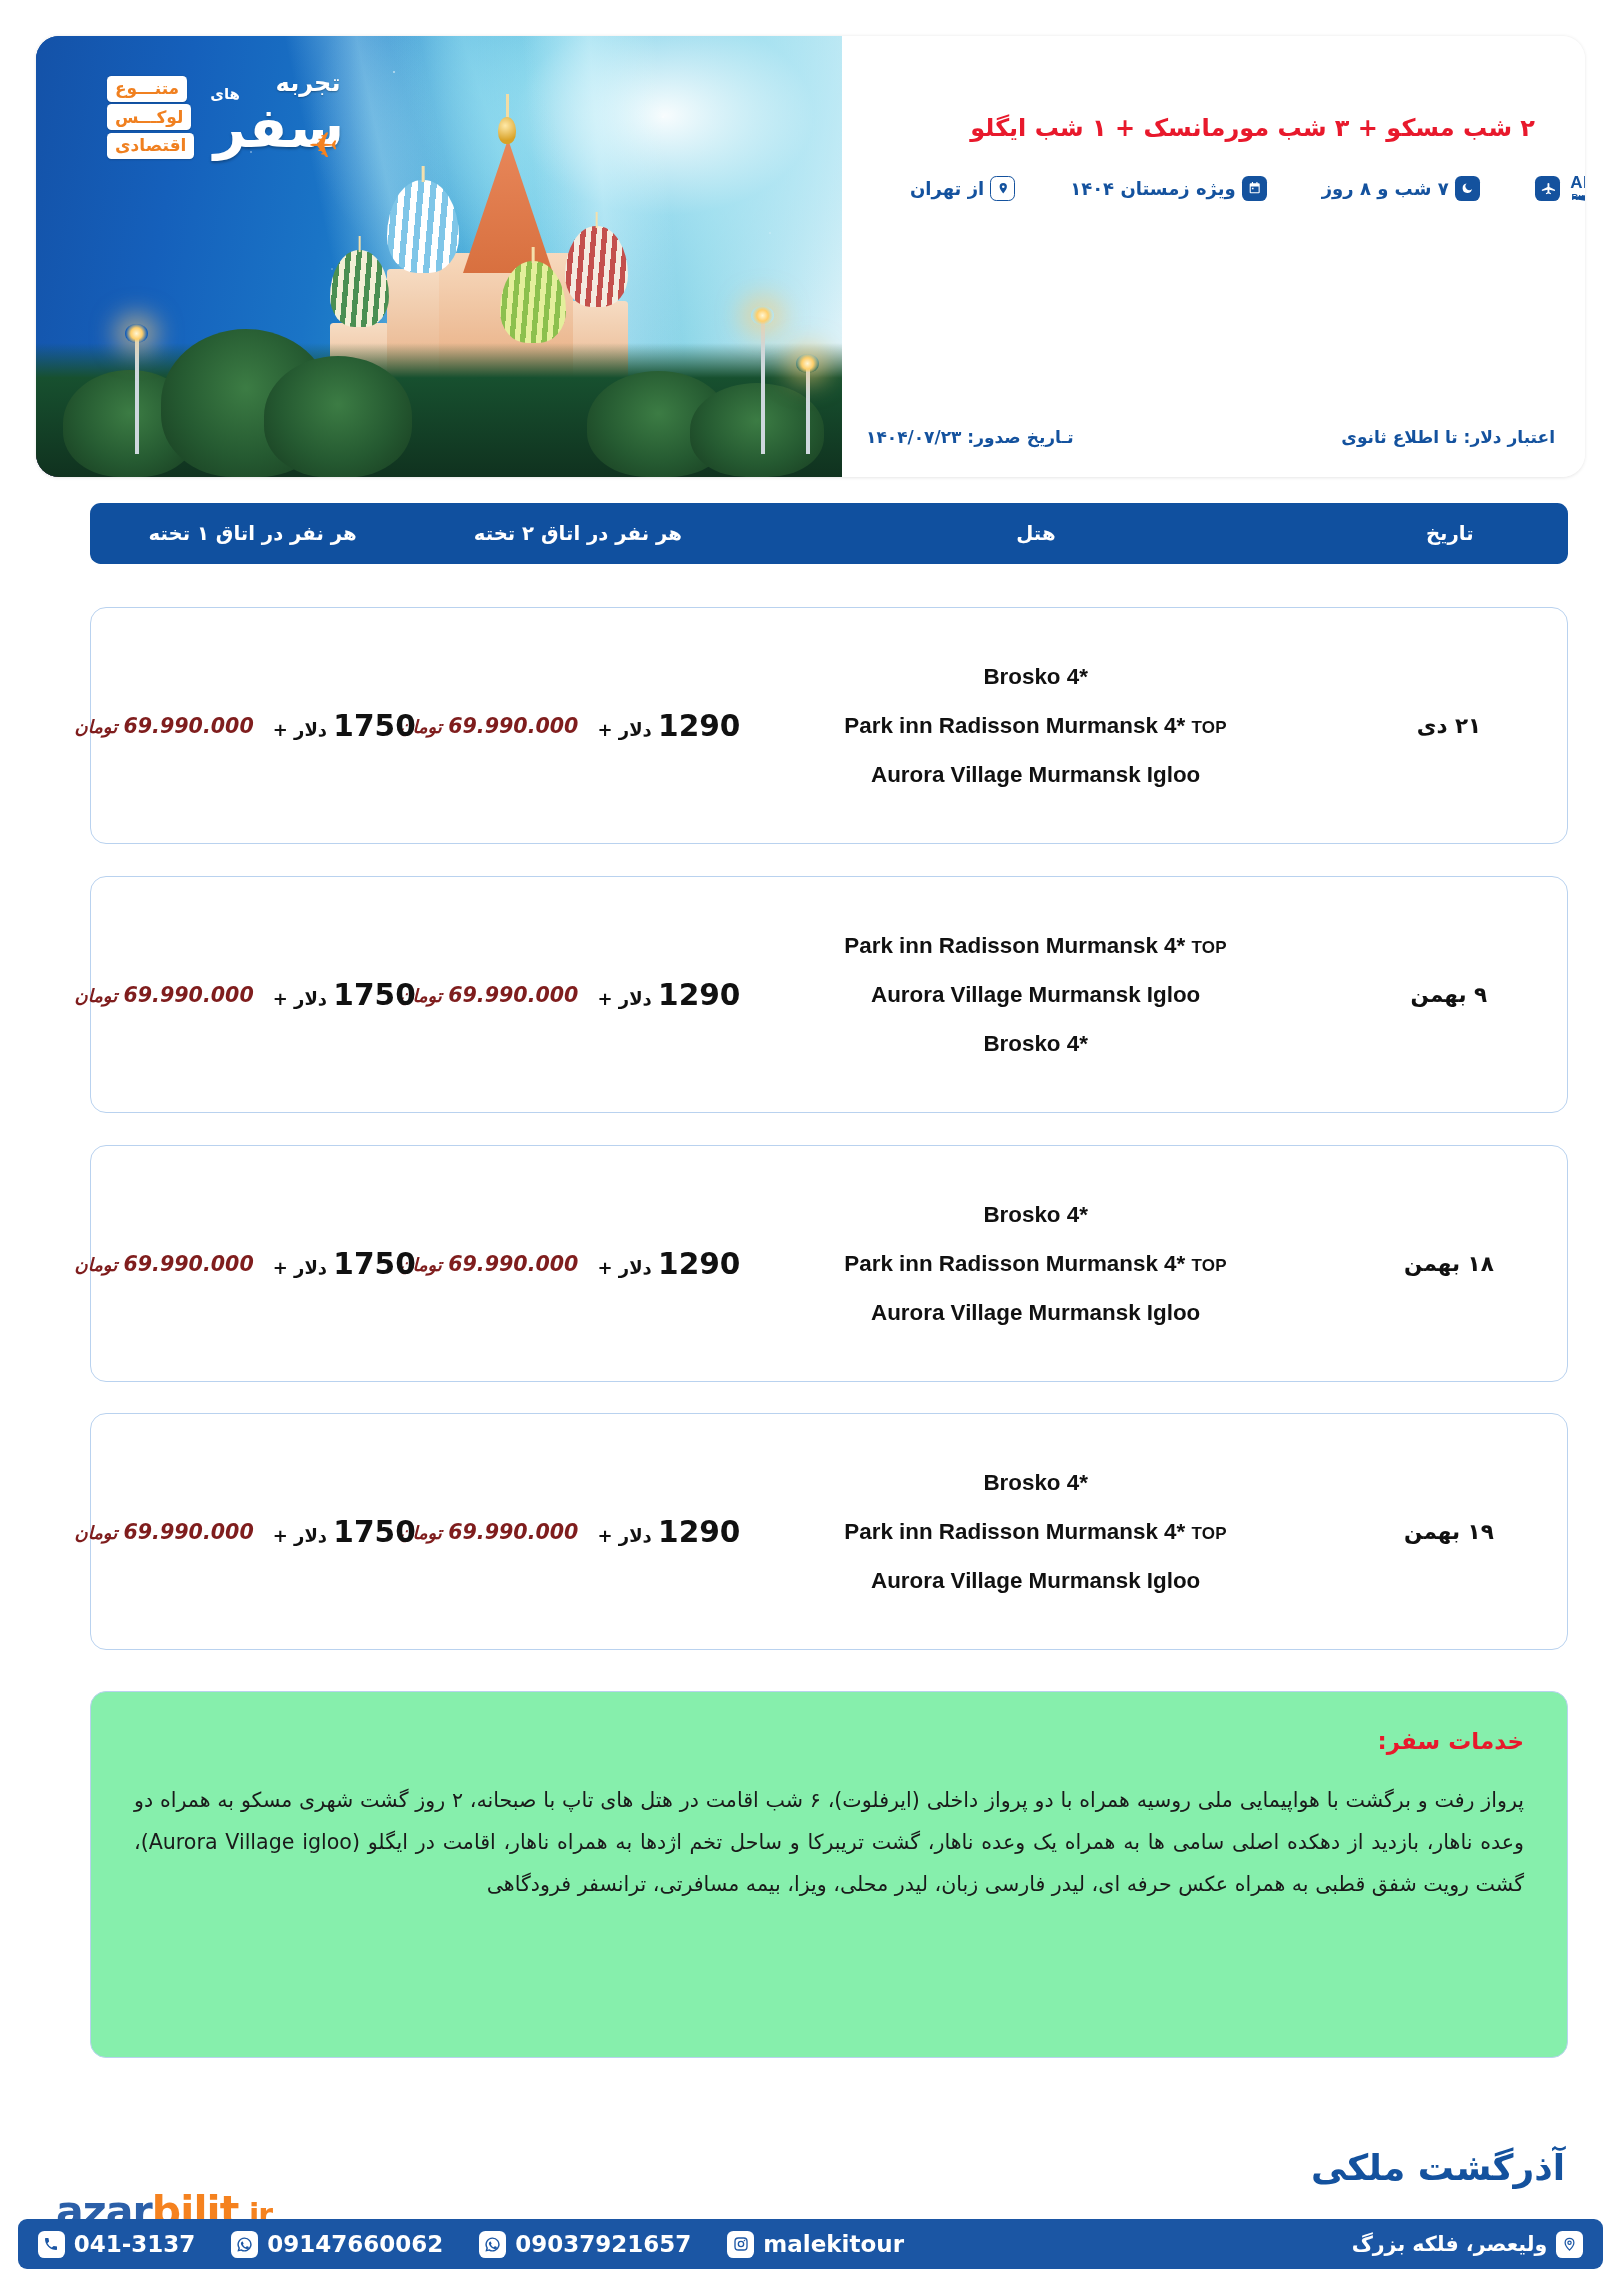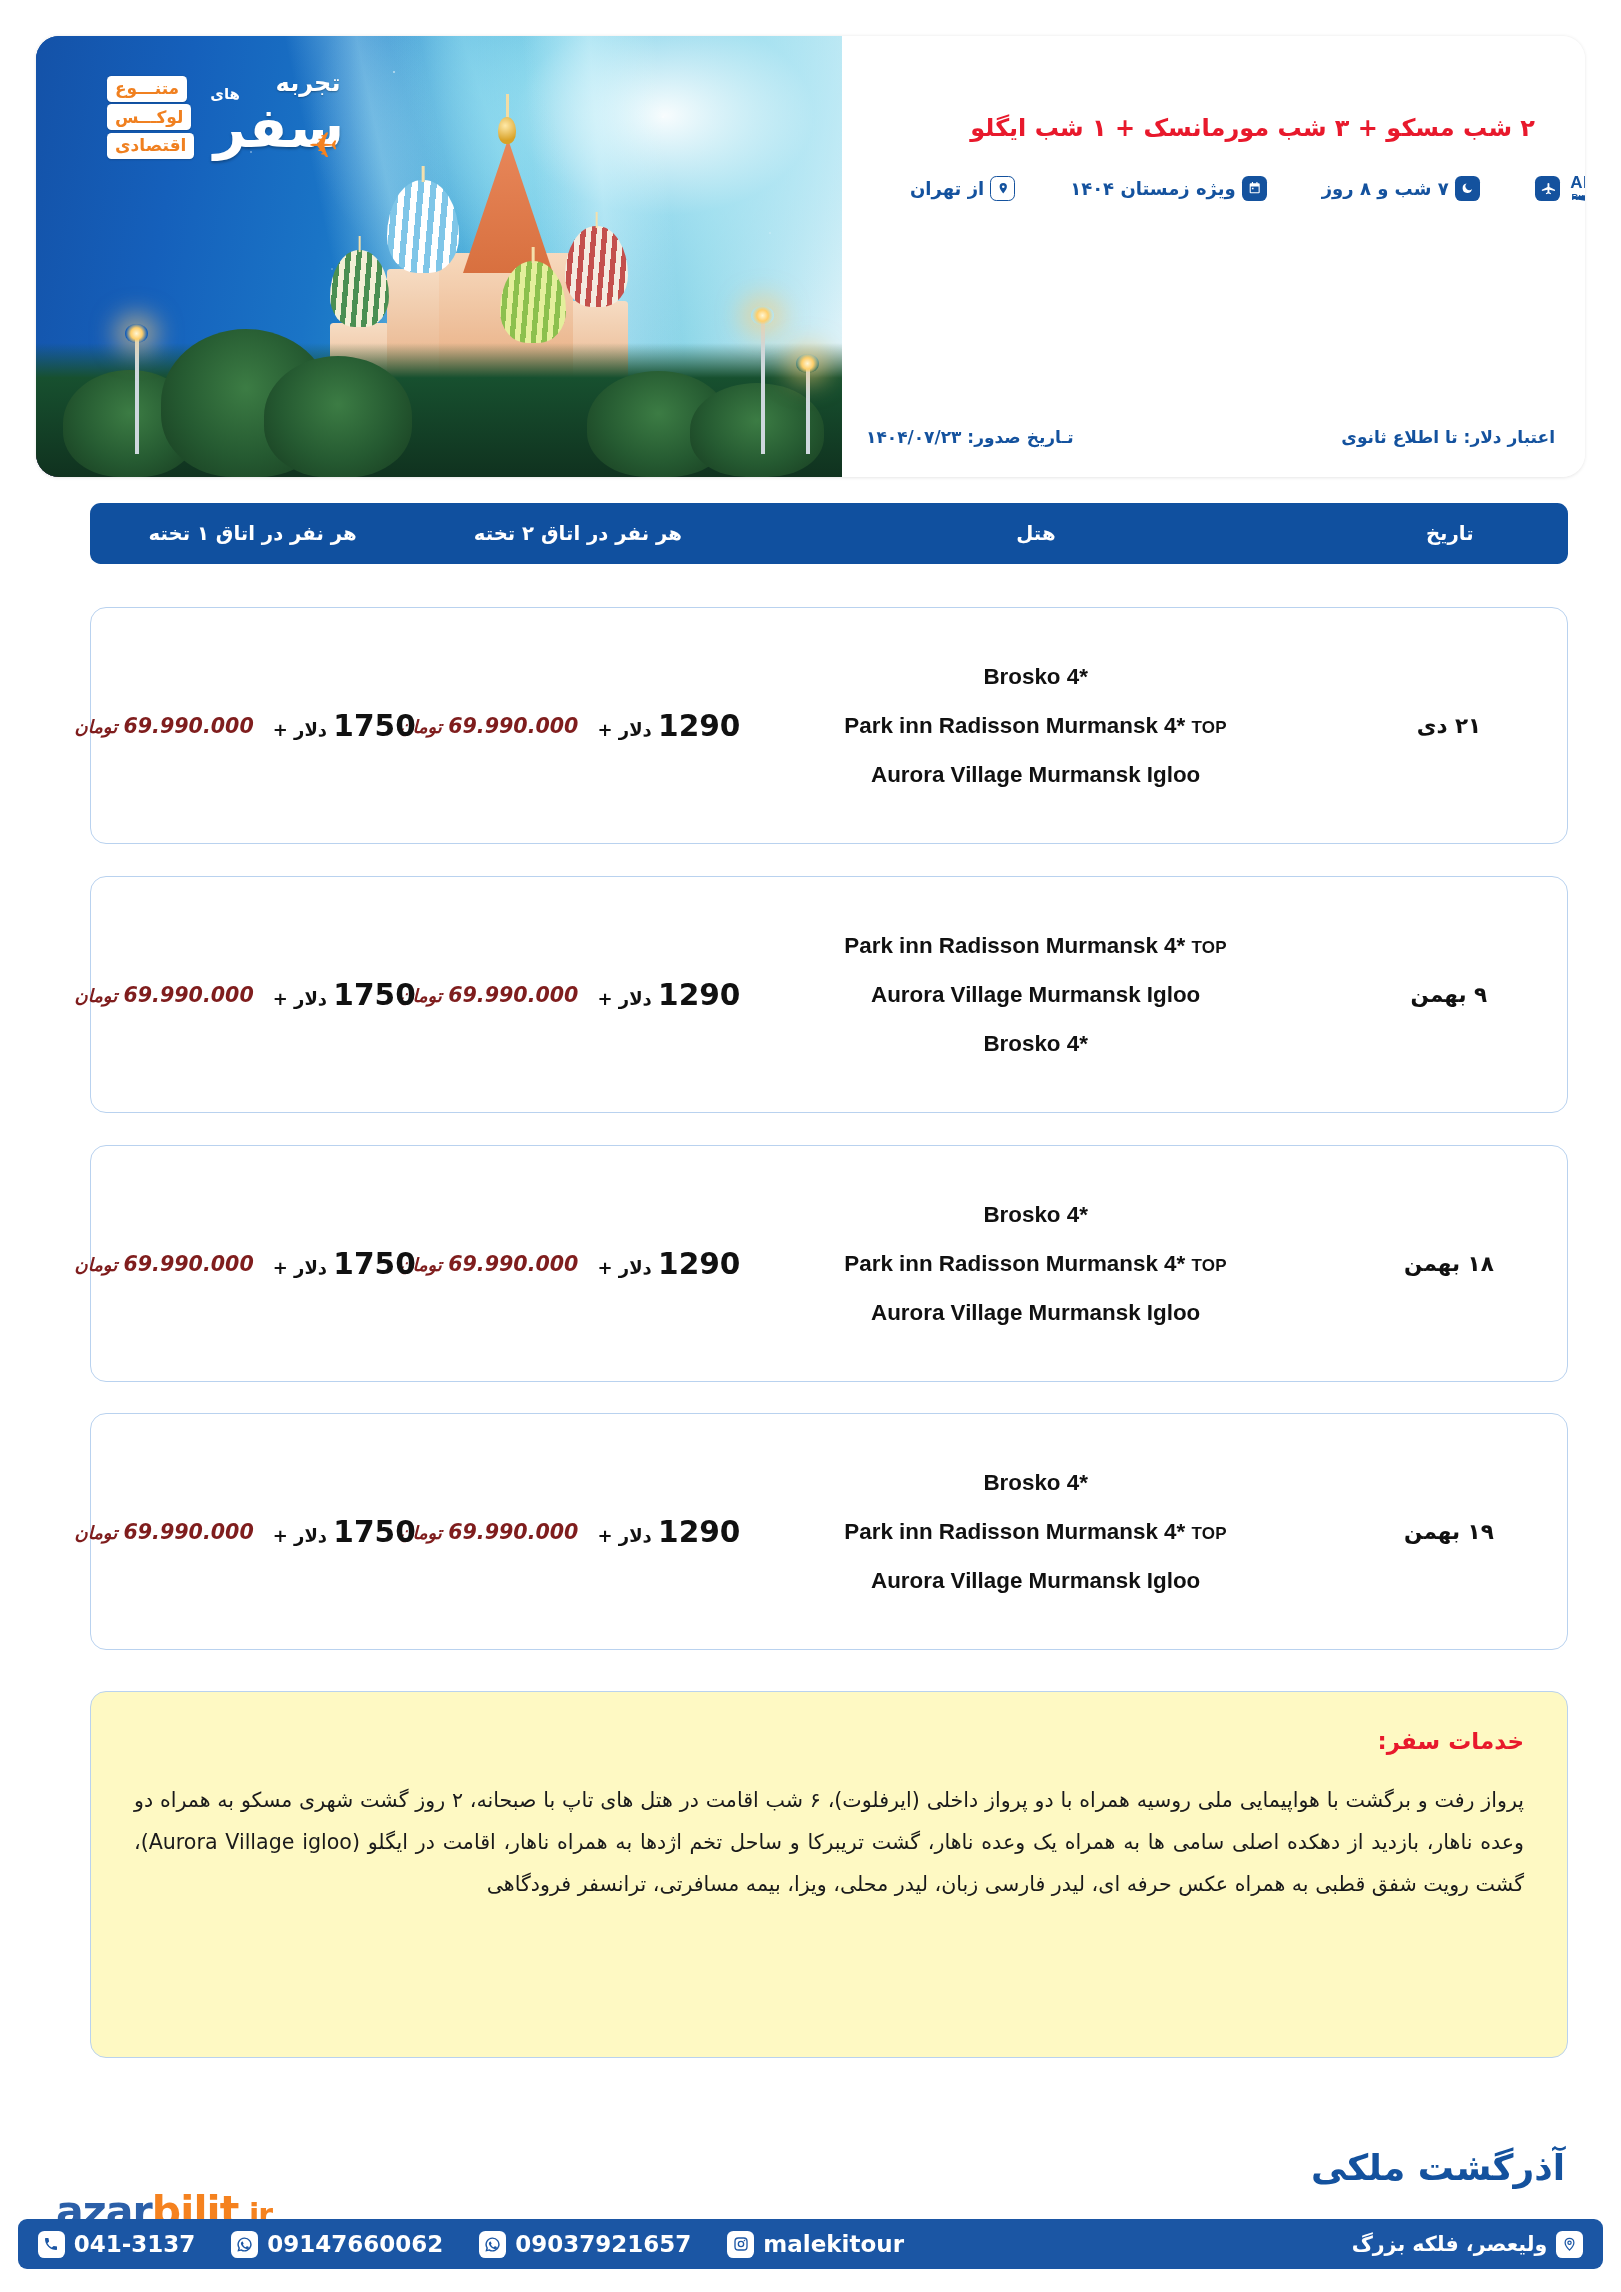--- a/index.html
+++ b/index.html
@@ -315,21 +315,21 @@
   .p-usd { font-size: 18px; font-weight: 800; color: #111; white-space: nowrap; }
   .p-usd b { font-size: 29.6px; font-weight: 900; letter-spacing: -0.4px; }
   .p-irr { font-size: 18px; font-weight: 800; color: #7f1d1d; white-space: nowrap; font-style: italic; }
   .p-irr b { font-size: 20.6px; font-weight: 900; }
 
   
   .services {
     position: absolute; left: 90px; top: 1691px;
     width: 1478px; height: 367px;
     border: 1.4px solid #b9d2ef; border-radius: 16px;
-    background: #fef9c3;
+    background: #86efac;
     padding: 36px 43px 30px 43px;
     direction: rtl; text-align: right;
   }
   .svc-title {
     color: #e8192c; font-size: 23px; font-weight: 900; margin-bottom: 25px;
   }
   .svc-body {
     color: #1a1a1a; font-size: 20.6px; font-weight: 500; line-height: 2.05;
     text-align: justify;
   }

